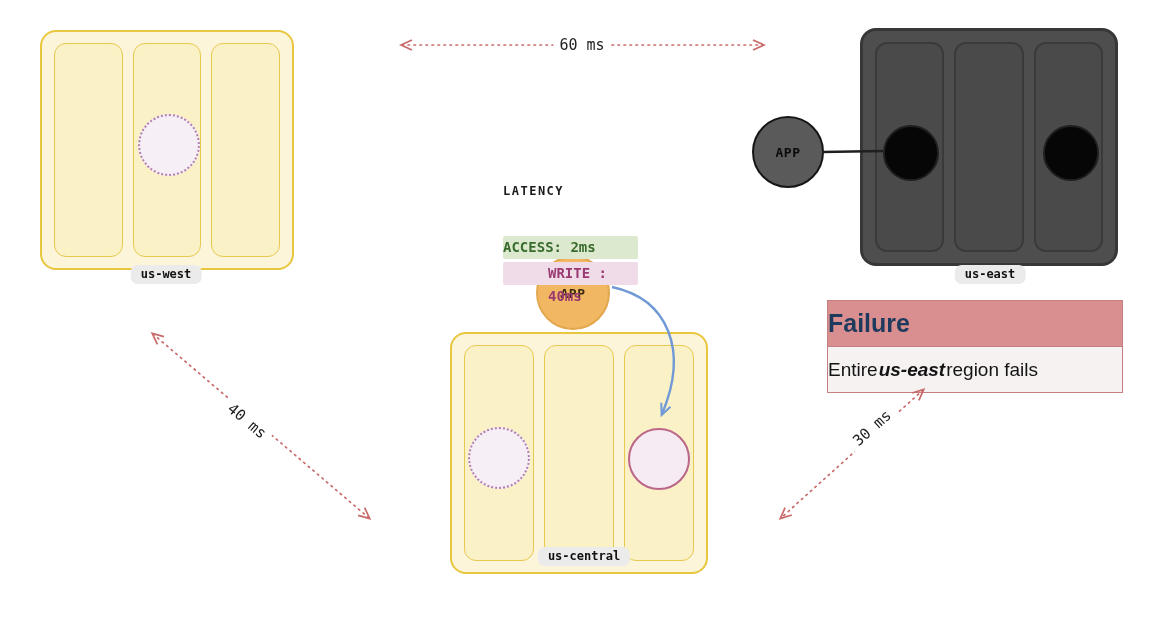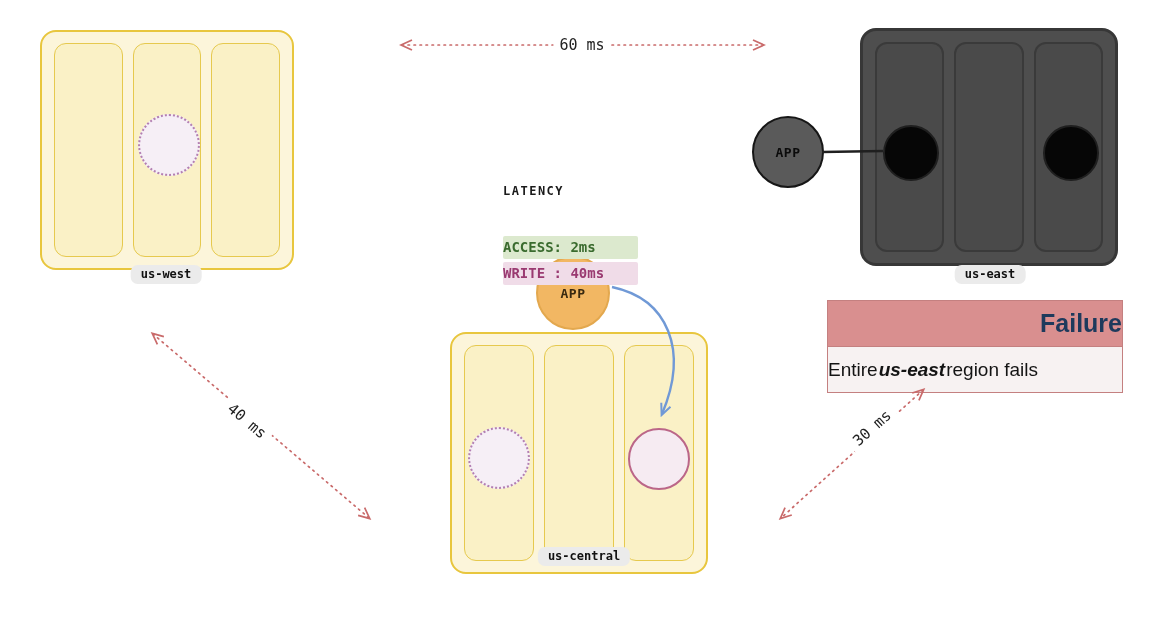--- a/index.html
+++ b/index.html
@@ -42,26 +42,26 @@
                  padding:2px 10px 3px; font-weight:bold; font-size:12px; color:#111; z-index:3; }
   #pill-west    { left:166px; top:265px; }
   #pill-east    { left:990px; top:265px; }
   #pill-central { left:584px; top:547px; }
 
   
   #latency-panel { position:absolute; left:503px; top:184px; width:135px; z-index:3; }
   #latency-title { font-size:12px; font-weight:bold; letter-spacing:1.5px; color:#1a1a1a; margin-bottom:4px; }
   .latency-row { height:23px; line-height:23px; font-size:14px; font-weight:bold; margin-top:3px; border-radius:2px; }
   #latency-access { background:#DCE9CE; color:#3A6B2E;margin-top:38px; }
-  #latency-write  { background:#F0DCE8; color:#9A3A71; }
+  #latency-write  { background:#F0DCE8; color:#9A3A71;padding-left:45px; }
 
   
   #failure-card { position:absolute; left:827px; top:300px; width:296px; z-index:3;
                   font-family:"Liberation Sans", sans-serif; border:1px solid #C48080; }
-  #failure-header { background:#D98F8F; height:46px; display:flex; align-items:center; justify-content:flex-end;
+  #failure-header { background:#D98F8F; height:46px; display:flex; align-items:center; justify-content:flex-start;
                     border-bottom:1px solid #C48080; }
   #failure-title { font-size:25px; font-weight:bold; color:#1E3A5C; }
   #failure-body { background:#F7F2F2; height:45px; display:flex; align-items:center; justify-content:flex-start;
                   font-size:19px; color:#141414; }
   #failure-body em { font-weight:bold; font-style:italic; padding:0 1px; }
 
   
   #arrow-layer { position:absolute; left:0; top:0; width:1161px; height:620px; z-index:4; pointer-events:none; }
 
   .link-label { position:absolute; z-index:5; background:#ffffff; padding:0 6px; font-size:15px; color:#222;

